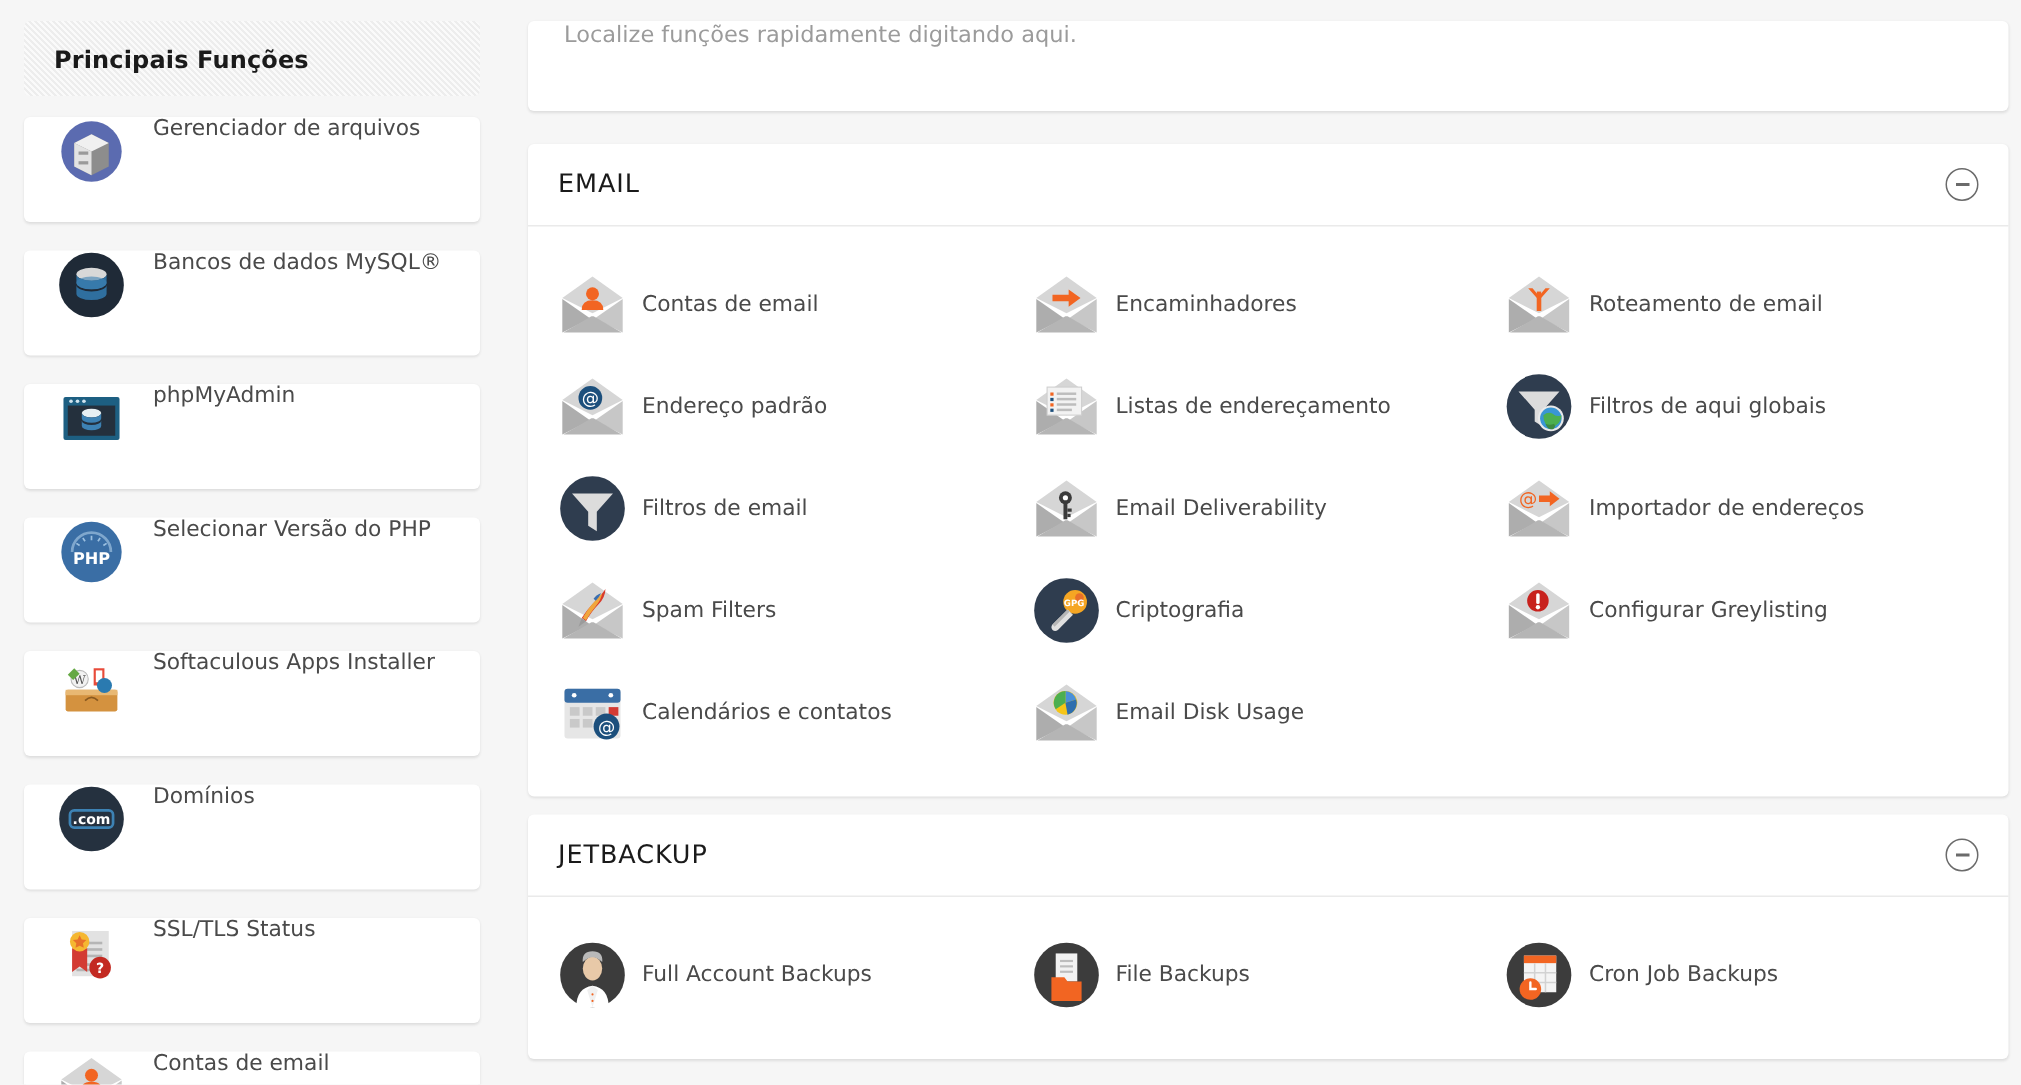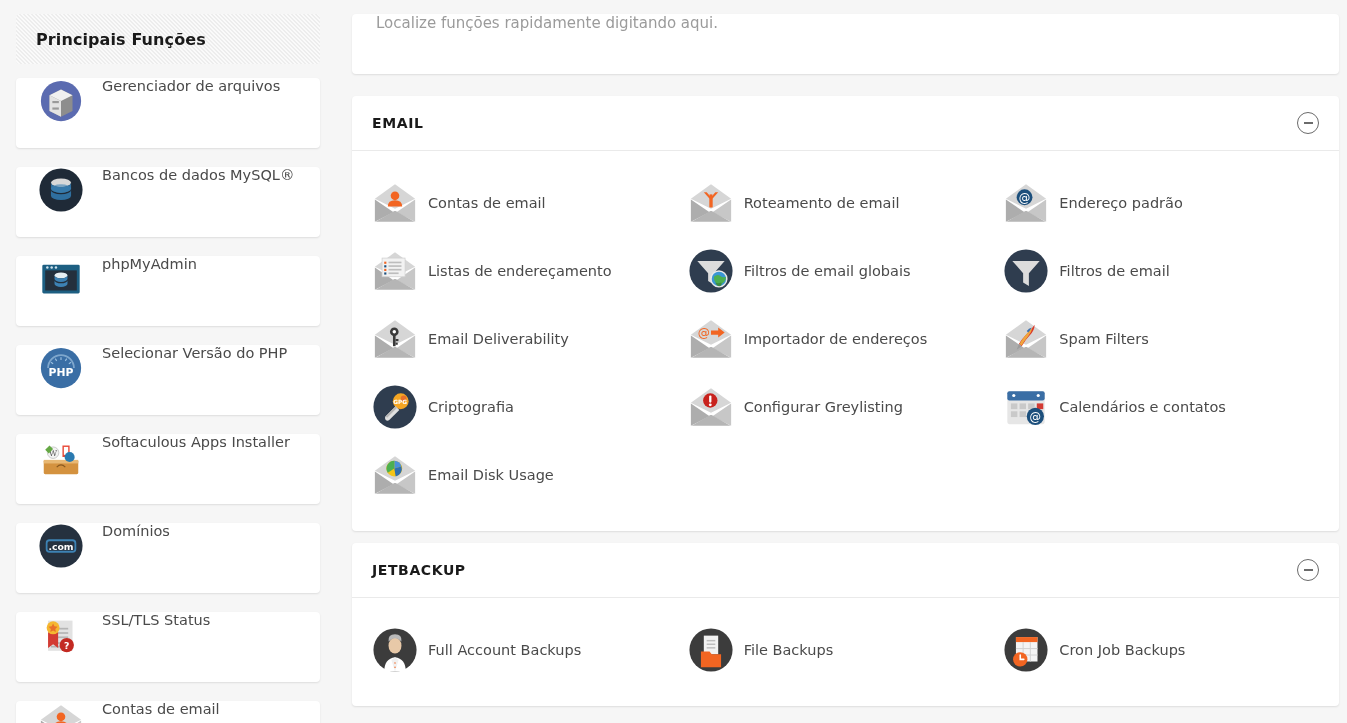--- a/index.html
+++ b/index.html
@@ -56,21 +56,21 @@
   .panel {
     background: #fff; border-radius: 4px;
     box-shadow: 0 1px 2px rgba(0,0,0,.10);
     margin-bottom: 12px;
   }
   .panel-head {
     height: 55px; display: flex; align-items: center; justify-content: space-between;
     padding: 0 20px; border-bottom: 1px solid #eaeaea;
   }
   .panel-title {
-    font-size: 14px; font-weight: bold; color: #1a1a1a; letter-spacing: .6px;
+    font-size: 17px; font-weight: normal; color: #1a1a1a; letter-spacing: .6px;
   }
   .collapse-btn {
     width: 22px; height: 22px; border-radius: 50%;
     border: 1.4px solid #6b6b6b;
     display: flex; align-items: center; justify-content: center;
     cursor: pointer; background: #fff;
   }
   .collapse-btn i { display: block; width: 9px; height: 1.6px; background: #6b6b6b; }
 
   .panel-body { padding: 18px 20px 22px 20px; }
@@ -262,20 +262,33 @@
                 <span class="lbl">Contas de email</span>
               </a>
               <a class="item">
                 <span class="ico">
                   <svg viewBox="0 0 64 64" xmlns="http://www.w3.org/2000/svg">
                     <path d="M4 26 L32 6 L60 26 L60 58 L4 58 Z" fill="#fff"></path>
   <path d="M4 26 L32 6 L60 26 L32 40 Z" fill="#d6d6d6"></path>
   <path d="M4 58 L4 27 L30 45 Z" fill="#adadad"></path>
   <path d="M60 58 L60 27 L34 45 Z" fill="#c7c7c7"></path>
   <path d="M5 58 L31 43 L33 43 L59 58 Z" fill="#b5b5b5"></path>
+                    <path d="M19 23 h15 v-5 l11 8 l-11 8 v-5 h-15 z" fill="#f26522"></path>
+                  </svg>
+                </span>
+                <span class="lbl">Encaminhadores</span>
+              </a>
+              <a class="item">
+                <span class="ico">
+                  <svg viewBox="0 0 64 64" xmlns="http://www.w3.org/2000/svg">
+                    <path d="M4 26 L32 6 L60 26 L60 58 L4 58 Z" fill="#fff"></path>
+  <path d="M4 26 L32 6 L60 26 L32 40 Z" fill="#d6d6d6"></path>
+  <path d="M4 58 L4 27 L30 45 Z" fill="#adadad"></path>
+  <path d="M60 58 L60 27 L34 45 Z" fill="#c7c7c7"></path>
+  <path d="M5 58 L31 43 L33 43 L59 58 Z" fill="#b5b5b5"></path>
                     <path d="M30 38 v-12 l-8 -9 h4 l6 7 l6 -7 h4 l-8 9 v12 z" fill="#f26522"></path>
         <rect x="30" y="20" width="4" height="18" fill="#f26522"></rect>
                   </svg>
                 </span>
                 <span class="lbl">Roteamento de email</span>
               </a>
               <a class="item">
                 <span class="ico">
                   <svg viewBox="0 0 64 64" xmlns="http://www.w3.org/2000/svg">
                     <path d="M4 26 L32 6 L60 26 L60 58 L4 58 Z" fill="#fff"></path>
@@ -316,21 +329,21 @@
                 <span class="ico">
                   <svg viewBox="0 0 64 64" xmlns="http://www.w3.org/2000/svg">
                     <circle cx="32" cy="32" r="30" fill="#2f3d4f"></circle>
         <path d="M13 18 h38 l-15 17 v16 l-8 -5 v-11 z" fill="#dcdcdc"></path>
         <circle cx="43" cy="43" r="12" fill="#e9e9e9"></circle>
         <circle cx="43" cy="43" r="10" fill="#3a96d4"></circle>
         <path d="M36 40 q5 -4 9 -1 q3 3 8 1 q-1 9 -9 11 q-8 -1 -8 -11z" fill="#4caf50"></path>
         <path d="M38 48 q4 2 8 0 q2 3 -1 5 q-5 1 -7 -5z" fill="#3d8b40"></path>
                   </svg>
                 </span>
-                <span class="lbl">Filtros de email globais</span>
+                <span class="lbl">Filtros de aqui globais</span>
               </a>
               <a class="item">
                 <span class="ico">
                   <svg viewBox="0 0 64 64" xmlns="http://www.w3.org/2000/svg">
                     <circle cx="32" cy="32" r="30" fill="#2f3d4f"></circle>
         <path d="M13 18 h38 l-15 17 v18 l-8 -5 v-13 z" fill="#dcdcdc"></path>
                   </svg>
                 </span>
                 <span class="lbl">Filtros de email</span>
               </a>

